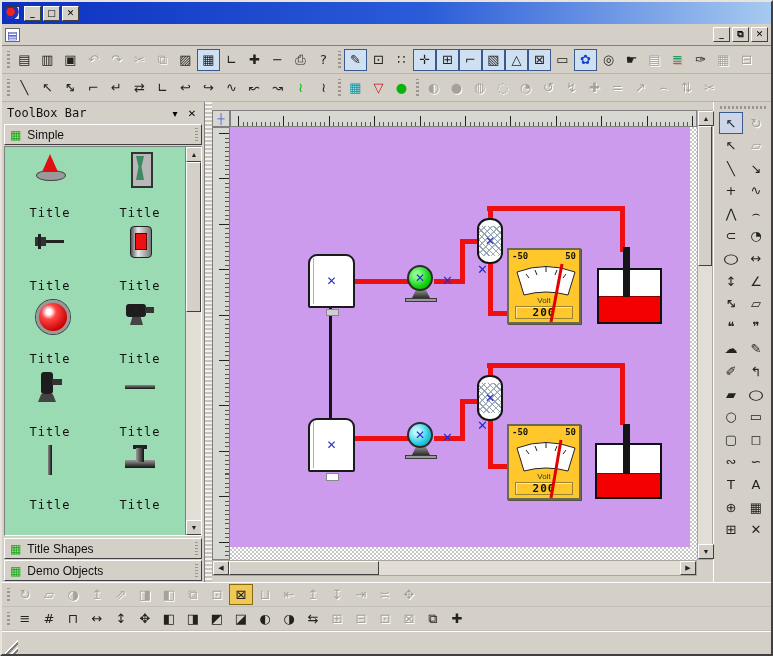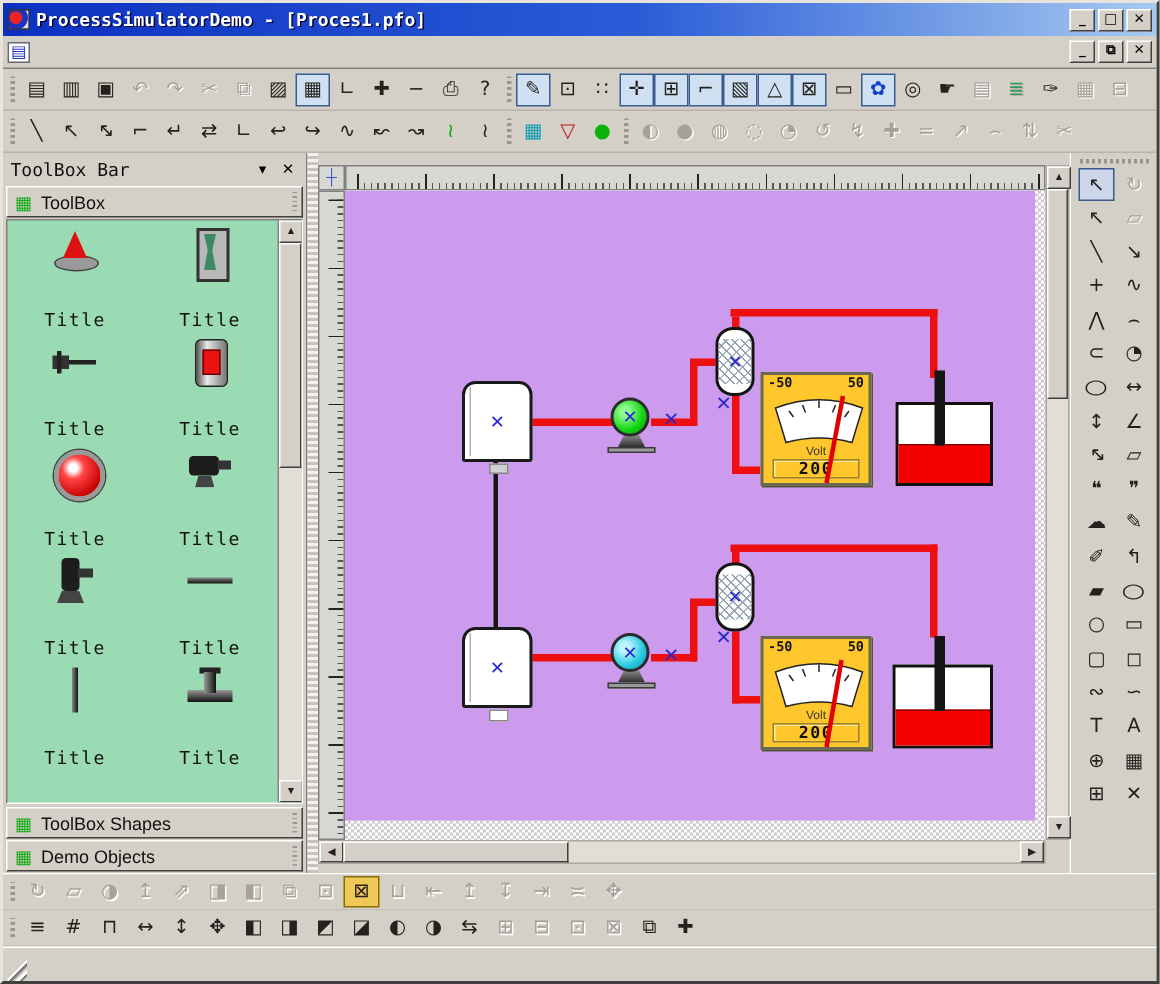--- a/index.html
+++ b/index.html
@@ -138,21 +138,20 @@
 .sb-pos{width:182px}
 .sb-grip{width:13px;background:linear-gradient(135deg,transparent 0 50%,#fff 50% 57%,#808080 57% 64%,transparent 64% 71%,#fff 71% 78%,#808080 78% 85%,transparent 85% 92%,#fff 92%)}
 </style>
 </head>
 <body>
 
 <div id="app">
 
   <div class="titlebar">
     <span class="app-ico"></span>
-    <span class="title-text">ProcessSimulatorDemo - [Proces1.pfo]</span>
     <span class="win-btns">
       <button class="wbtn"><span>_</span></button>
       <button class="wbtn"><span>□</span></button>
       <button class="wbtn"><span>✕</span></button>
     </span>
   </div>
 
   <div class="menubar">
     <span class="doc-ico">▤</span>
     <div class="menus">
@@ -388,21 +387,21 @@
     <div class="toolbox">
       <div class="tb-head">
         <span>ToolBox Bar</span>
         <span class="tb-head-btns">
           <button>▾</button>
           <button>✕</button>
         </span>
       </div>
       <div class="tb-group-btn">
         <span class="ggrid">▦</span>
-        <span>ToolBox</span>
+        <span>Simple</span>
         <span class="ghandle"></span>
       </div>
       <div class="tb-body">
         <div class="tb-items">
 
         <div class="tb-item ico-beacon">
             <div class="tb-ico">
                 <i></i>
               </div>
             <div class="tb-label">Title</div>
@@ -480,21 +479,21 @@
             </button>
           <div class="thumb-v" style="height:150px"></div>
           <div class="sb-space"></div>
           <button class="sb-btn">
               <span>▼</span>
             </button>
         </div>
       </div>
       <div class="tb-group-btn">
         <span class="ggrid">▦</span>
-        <span>ToolBox Shapes</span>
+        <span>Title Shapes</span>
         <span class="ghandle"></span>
       </div>
       <div class="tb-group-btn">
         <span class="ggrid">▦</span>
         <span>Demo Objects</span>
         <span class="ghandle"></span>
       </div>
     </div>
 
     <div class="canvas-zone">

